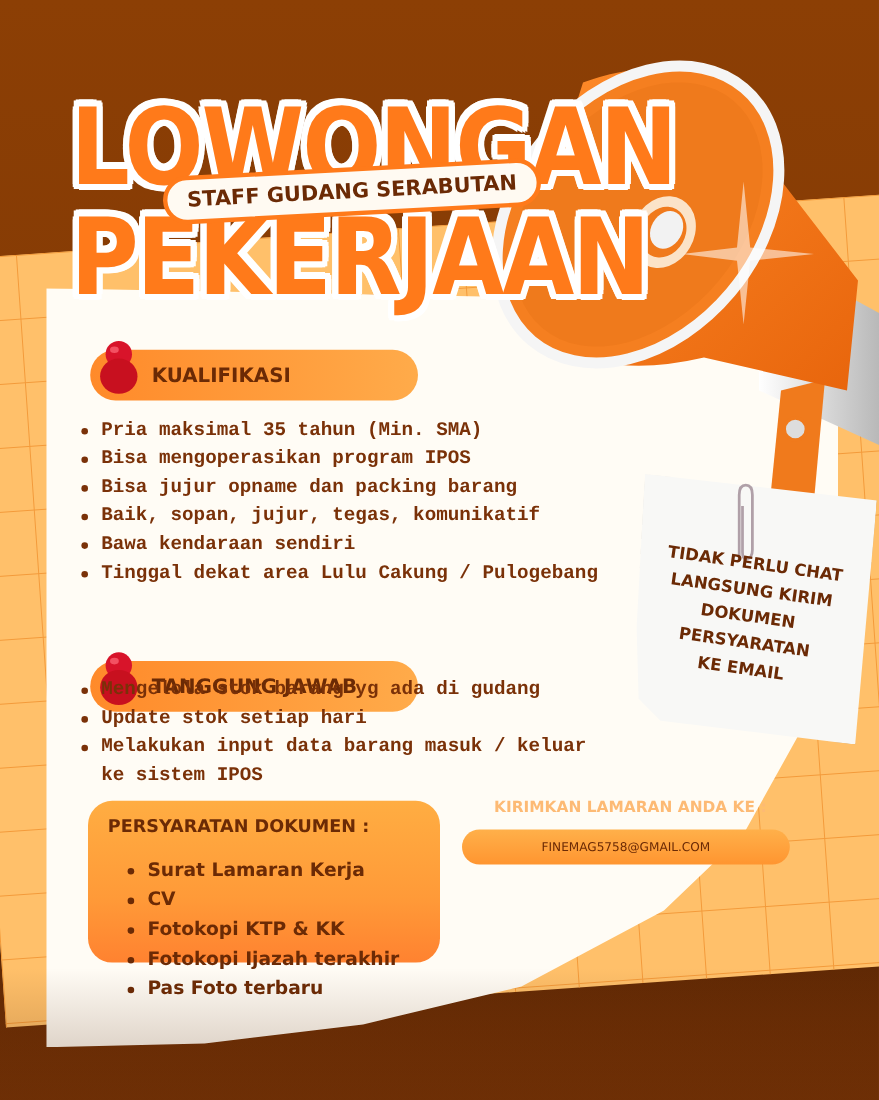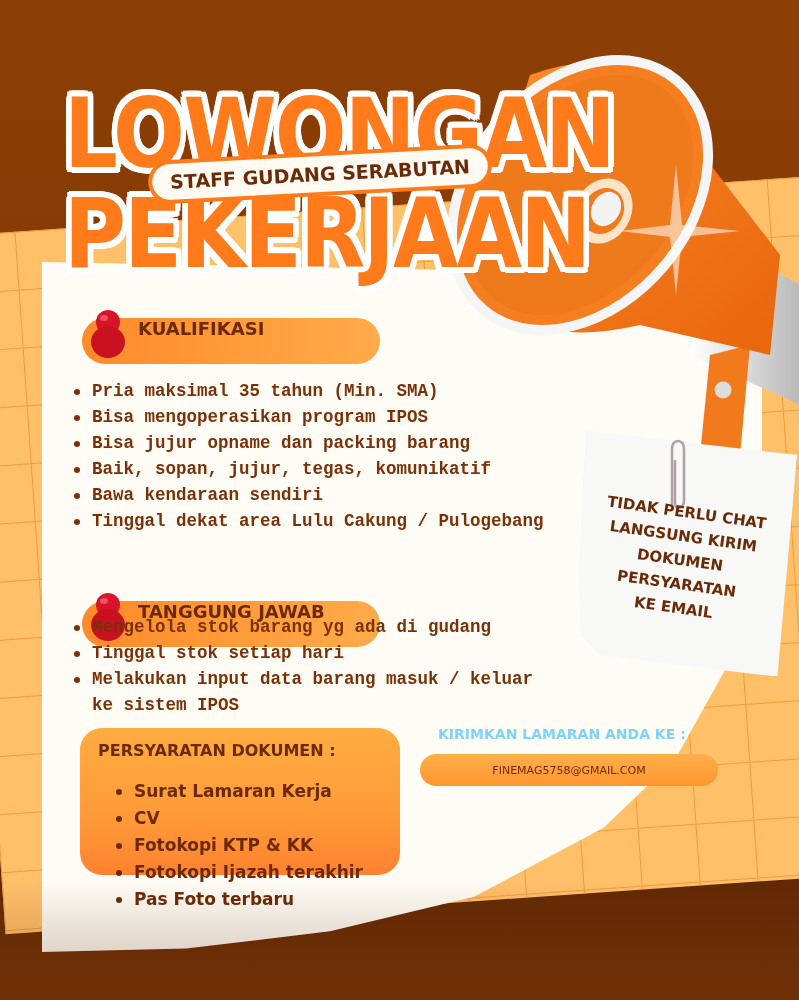--- a/index.html
+++ b/index.html
@@ -61,21 +61,21 @@
     }
 
     
     .megaphone { position: absolute; left: 440px; top: 35px; width: 360px; height: 420px; }
 
     
     .section-pill {
       position: absolute; left: 82px; width: 298px; height: 46px;
       background: linear-gradient(90deg, #ff8a2a 0%, #ffab4a 100%);
       border-radius: 24px;
-      display: flex; padding-left: 56px;
+      display: flex; align-items: center; padding-left: 56px;
       color: #6b2a05; font-weight: bold; font-size: 18px;
     }
     .pin {
       position: absolute; left: 8px; top: -10px; width: 36px; height: 52px;
     }
     .section-qual { top: 318px; }
     .section-resp { top: 558px; margin-top: 43px; }
 
     .bullets { position: absolute; left: 72px; list-style: none; font-family: Liberation Mono, monospace; }
     .bullets li {
@@ -104,21 +104,21 @@
       padding-left: 20px; position: relative; white-space: nowrap;
     }
     .docs-list li::before {
       content: ""; position: absolute; left: 2px; top: 11px;
       width: 6px; height: 6px; border-radius: 50%; background: #6b2a05;
     }
 
     
     .send-label {
       position: absolute; left: 438px; top: 726px; width: 270px;
-      color: #7dd3fc; font-weight: bold; font-size: 14px; text-align: left;
+      color: #fdba74; font-weight: bold; font-size: 14px; text-align: center;
     }
     .email-pill {
       position: absolute; left: 420px; top: 754px; width: 298px; height: 32px;
       border-radius: 18px;
       background: linear-gradient(180deg, #ffb04a 0%, #ff9530 100%);
       color: #6b2a05; font-weight: normal; font-size: 11px;
       display: flex; align-items: center; justify-content: center;
     }
 
     
@@ -200,21 +200,21 @@
 <div class="section-pill section-resp">
   <svg class="pin" viewBox="0 0 36 52">
     <ellipse cx="18" cy="14" rx="12" ry="12" fill="#d8142a"></ellipse>
     <ellipse cx="18" cy="34" rx="17" ry="16" fill="#c8101f"></ellipse>
     <ellipse cx="14" cy="10" rx="4" ry="3" fill="#ff6b7a" opacity="0.7"></ellipse>
   </svg>
   <span>TANGGUNG JAWAB</span>
 </div>
 <ul class="bullets list-resp">
   <li>Mengelola stok barang yg ada di gudang</li>
-  <li>Tinggal stok setiap hari</li>
+  <li>Update stok setiap hari</li>
   <li>Melakukan input data barang masuk / keluar</li>
   <li class="cont">ke sistem IPOS</li>
 </ul>
 
 <div class="docs-box">
   <div class="docs-title">PERSYARATAN DOKUMEN :</div>
   <ul class="docs-list">
     <li>Surat Lamaran Kerja</li>
     <li>CV</li>
     <li>Fotokopi KTP &amp; KK</li>

